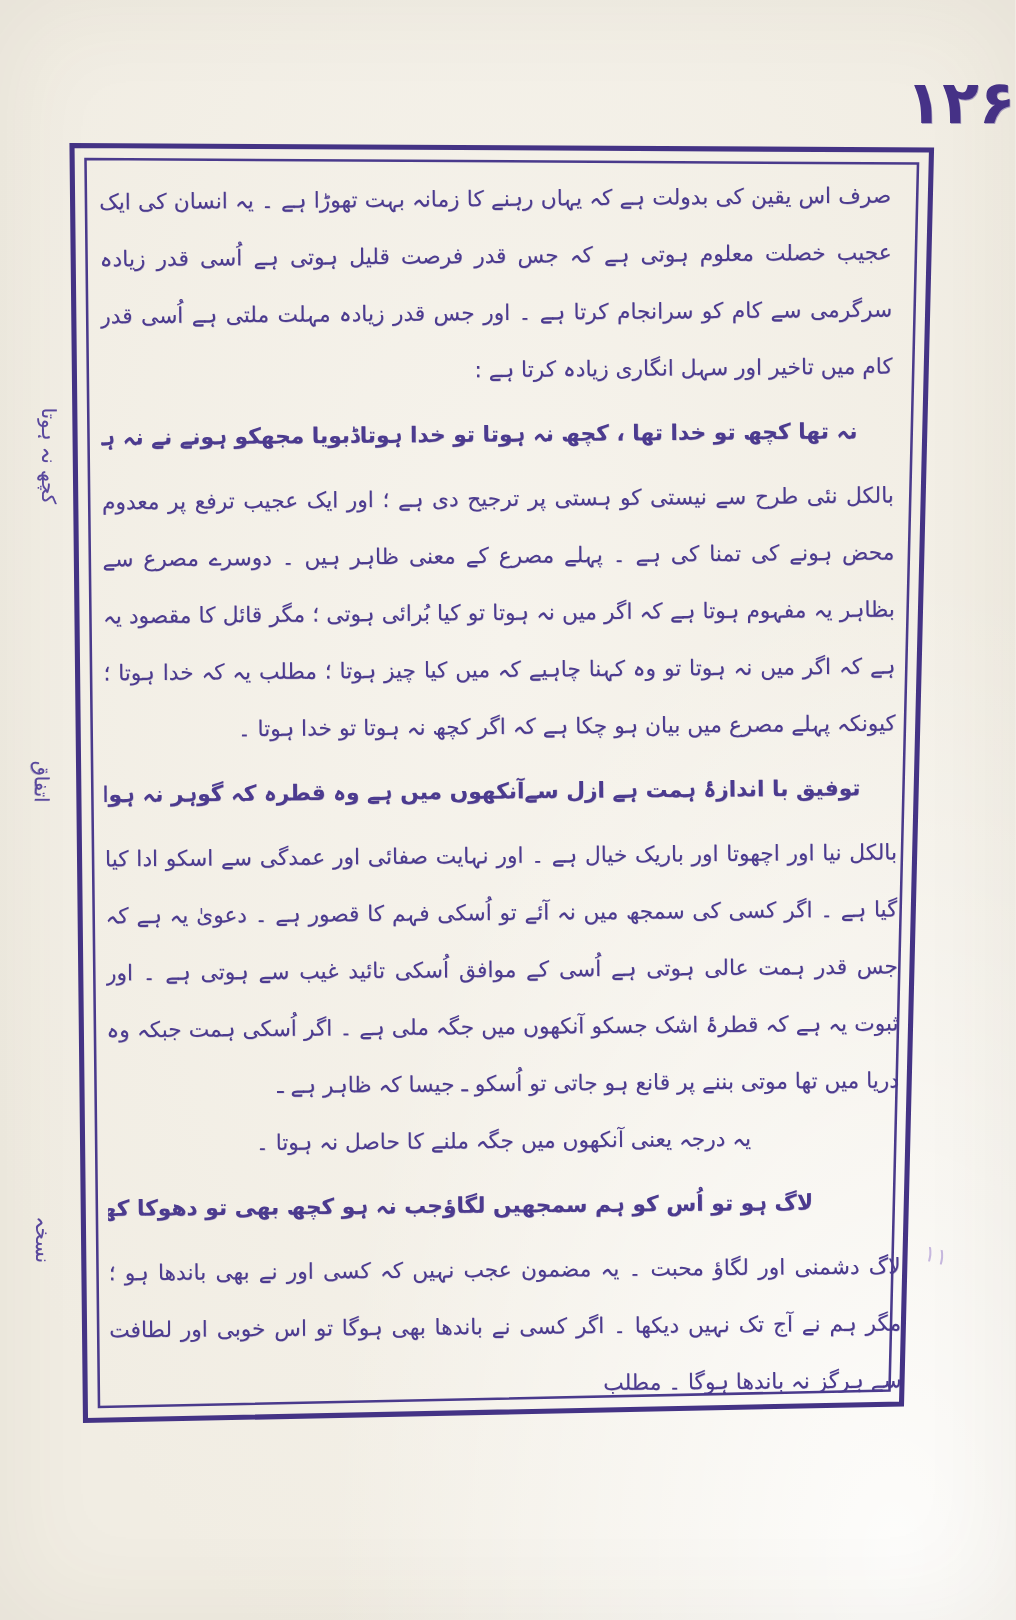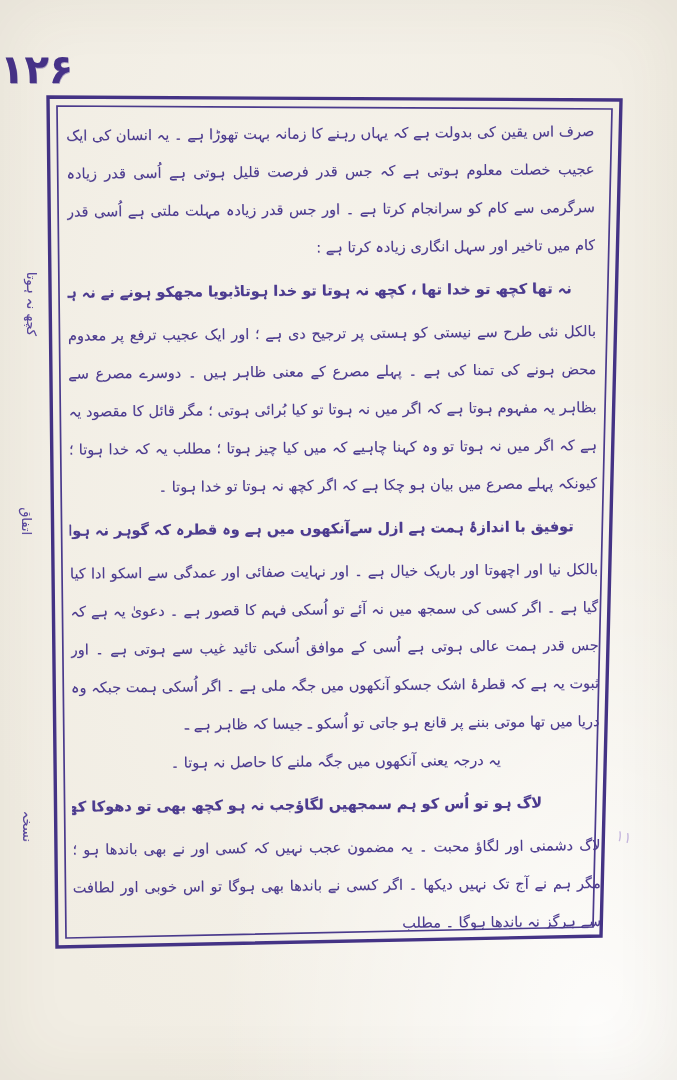--- a/index.html
+++ b/index.html
@@ -14,21 +14,21 @@
       radial-gradient(ellipse at 88% 96%, rgba(255,255,255,.85) 0%, rgba(255,255,255,0) 45%),
       radial-gradient(ellipse at 50% 40%, #f6f3ec 0%, #f1ede3 80%);
     overflow:hidden;
   }
   .scan::after{
     content:"";position:absolute;inset:0;pointer-events:none;
     box-shadow:inset 0 0 70px rgba(90,70,40,.07);
   }
   .page-number{
     position:absolute;top:46px;left:0;width:677px;
-    text-align:left;
+    text-align:right;
     font-size:40px;font-weight:bold;color:#463288;
     letter-spacing:4px;
     text-shadow:.5px .5px 0 rgba(70,50,140,.4);
   }
   .frame-svg{position:absolute;top:0;left:0;}
   .frame-content{
     position:absolute;left:66px;top:112px;width:528px;height:816px;
     transform:rotate(-0.5deg);transform-origin:top right;
     direction:rtl;
     color:#4c3b8f;

